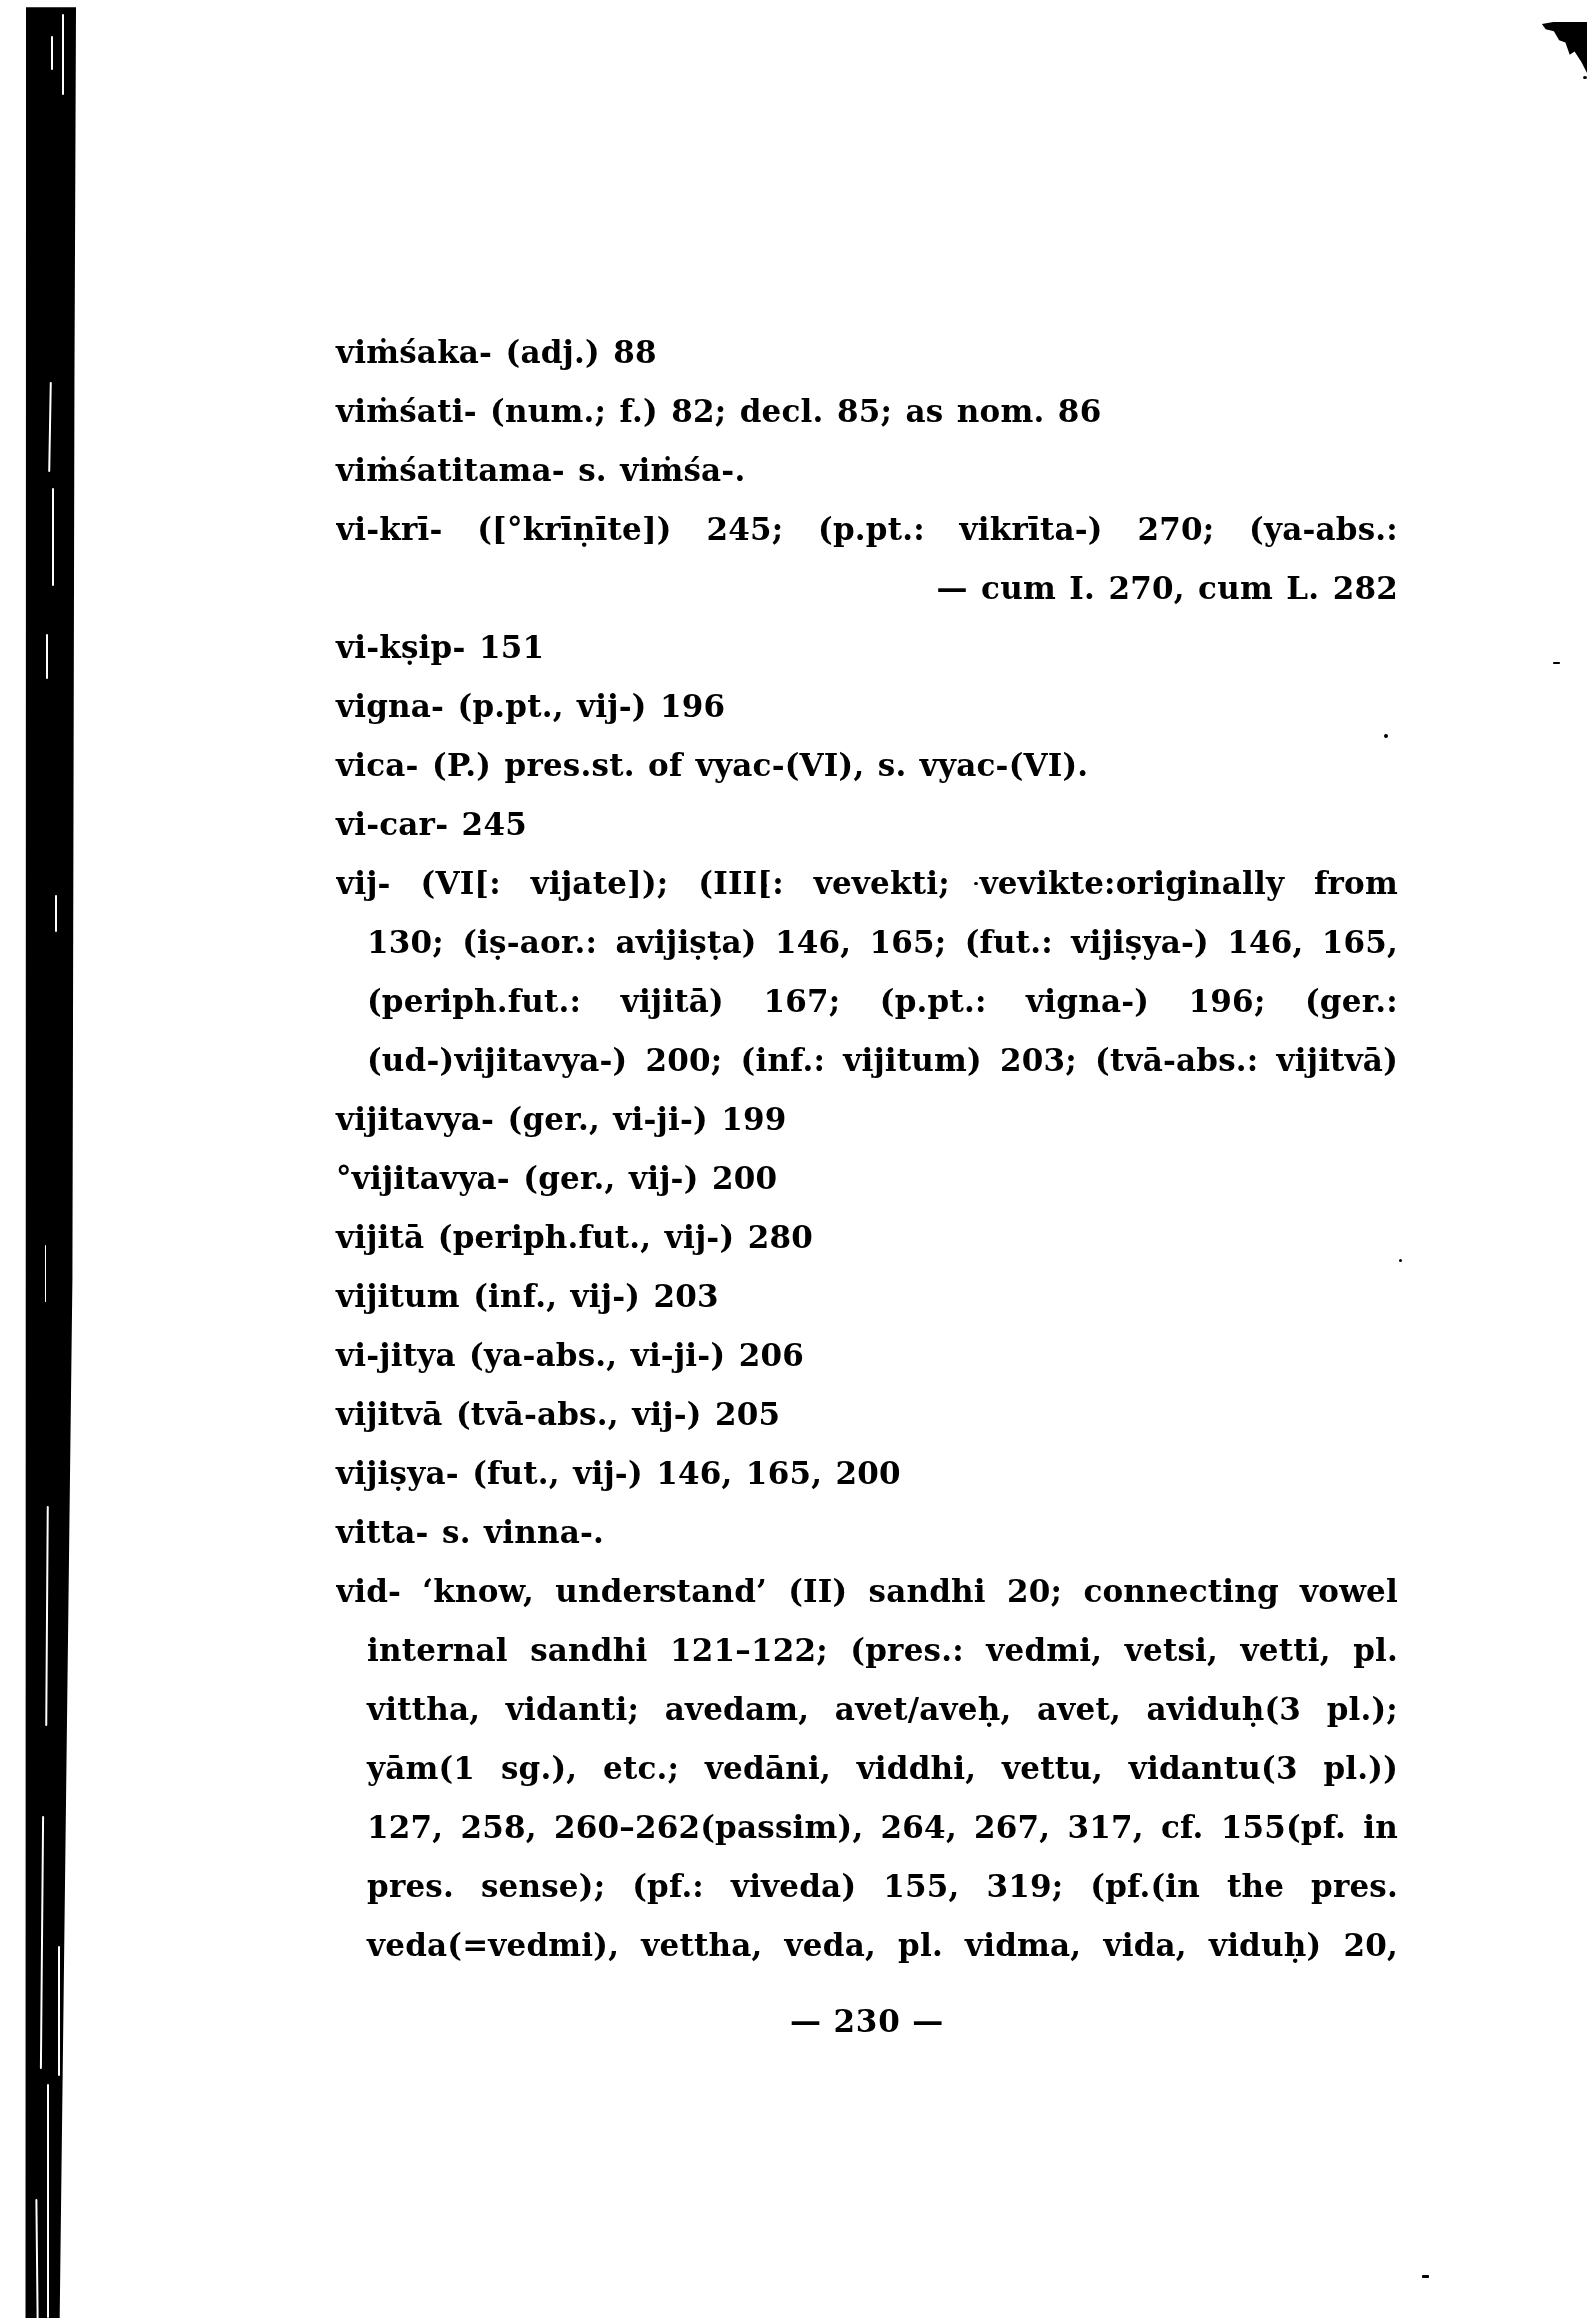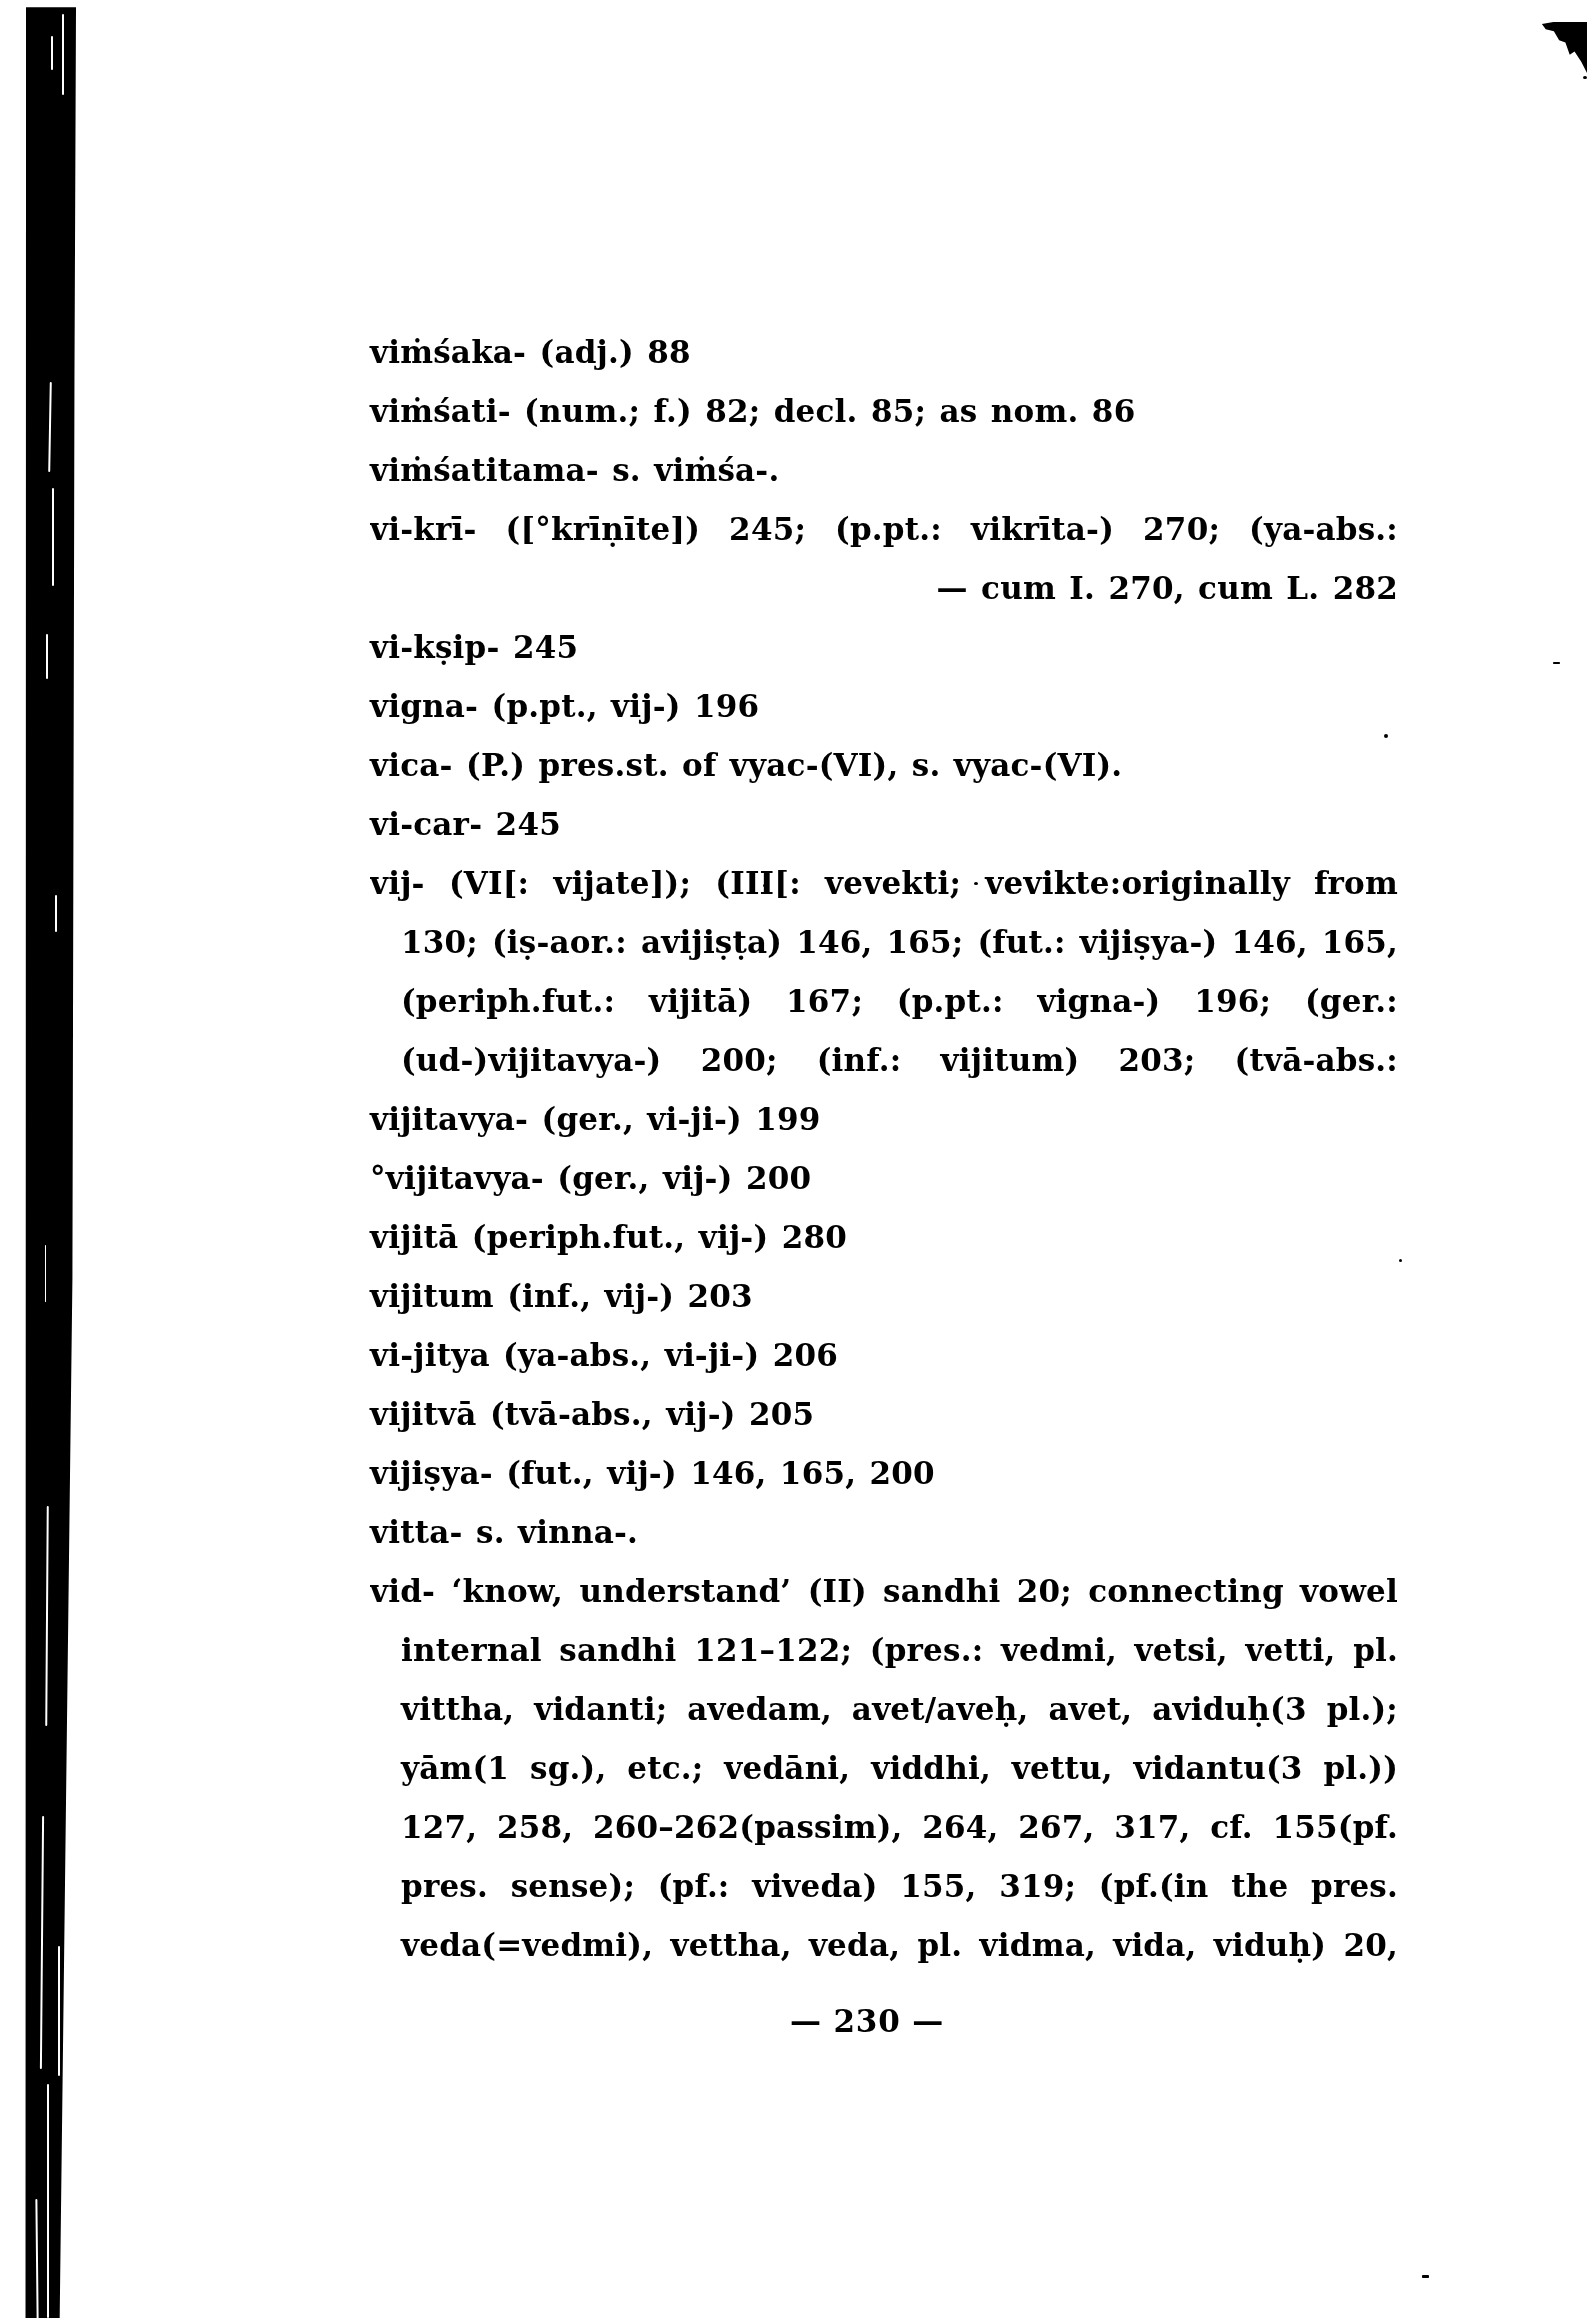--- a/index.html
+++ b/index.html
@@ -42,21 +42,21 @@
   .text-block {
     position: absolute;
     left: 336px; top: 323px;
     width: 1062px;
     font-size: 31px;
     font-weight: 700;
     line-height: 59px;
     letter-spacing: 0.2px;
     word-spacing: 2.4px;
   }
-  .line { white-space: nowrap; height: 59px; margin-left: 34px; }
+  .line { white-space: nowrap; height: 59px; }
   .line.indent { padding-left: 31px; text-align: right; }
   .line.justify {
     white-space: normal;
     text-align: justify;
     text-align-last: justify;
     height: 59px;
     overflow: hidden;
   }
 
   .page-number {
@@ -99,21 +99,21 @@
   <div class="speck" style="left:974px;top:882px;width:4.1px;height:3.3px;"></div>
   <div class="speck" style="left:1399px;top:1259px;width:3.3px;height:3.3px;"></div>
   <div class="speck" style="left:1422px;top:2275px;width:6.5px;height:3.3px;border-radius:0.8px;"></div>
 
   <div class="text-block">
       <div class="line">viṁśaka- (adj.) 88</div>
       <div class="line">viṁśati- (num.; f.) 82; decl. 85; as nom. 86</div>
       <div class="line">viṁśatitama- s. viṁśa-.</div>
       <div class="line justify">vi-krī- ([°krīṇīte]) 245; (p.pt.: vikrīta-) 270; (ya-abs.: vikrīya) 282</div>
       <div class="line indent">— cum I. 270, cum L. 282</div>
-      <div class="line">vi-kṣip- 245</div>
+      <div class="line">vi-kṣip- 151</div>
       <div class="line">vigna- (p.pt., vij-) 196</div>
       <div class="line">vica- (P.) pres.st. of vyac-(VI), s. vyac-(VI).</div>
       <div class="line">vi-car- 245</div>
       <div class="line justify">vij- (VI[: vijate]); (III[: vevekti; vevikte:originally from int.])</div>
       <div class="line indent justify">130; (iṣ-aor.: avijiṣṭa) 146, 165; (fut.: vijiṣya-) 146, 165, 200;</div>
       <div class="line indent justify">(periph.fut.: vijitā) 167; (p.pt.: vigna-) 196; (ger.: vejanīya-,</div>
       <div class="line indent justify">(ud-)vijitavya-) 200; (inf.: vijitum) 203; (tvā-abs.: vijitvā) 205</div>
       <div class="line">vijitavya- (ger., vi-ji-) 199</div>
       <div class="line">°vijitavya- (ger., vij-) 200</div>
       <div class="line">vijitā (periph.fut., vij-) 280</div>

